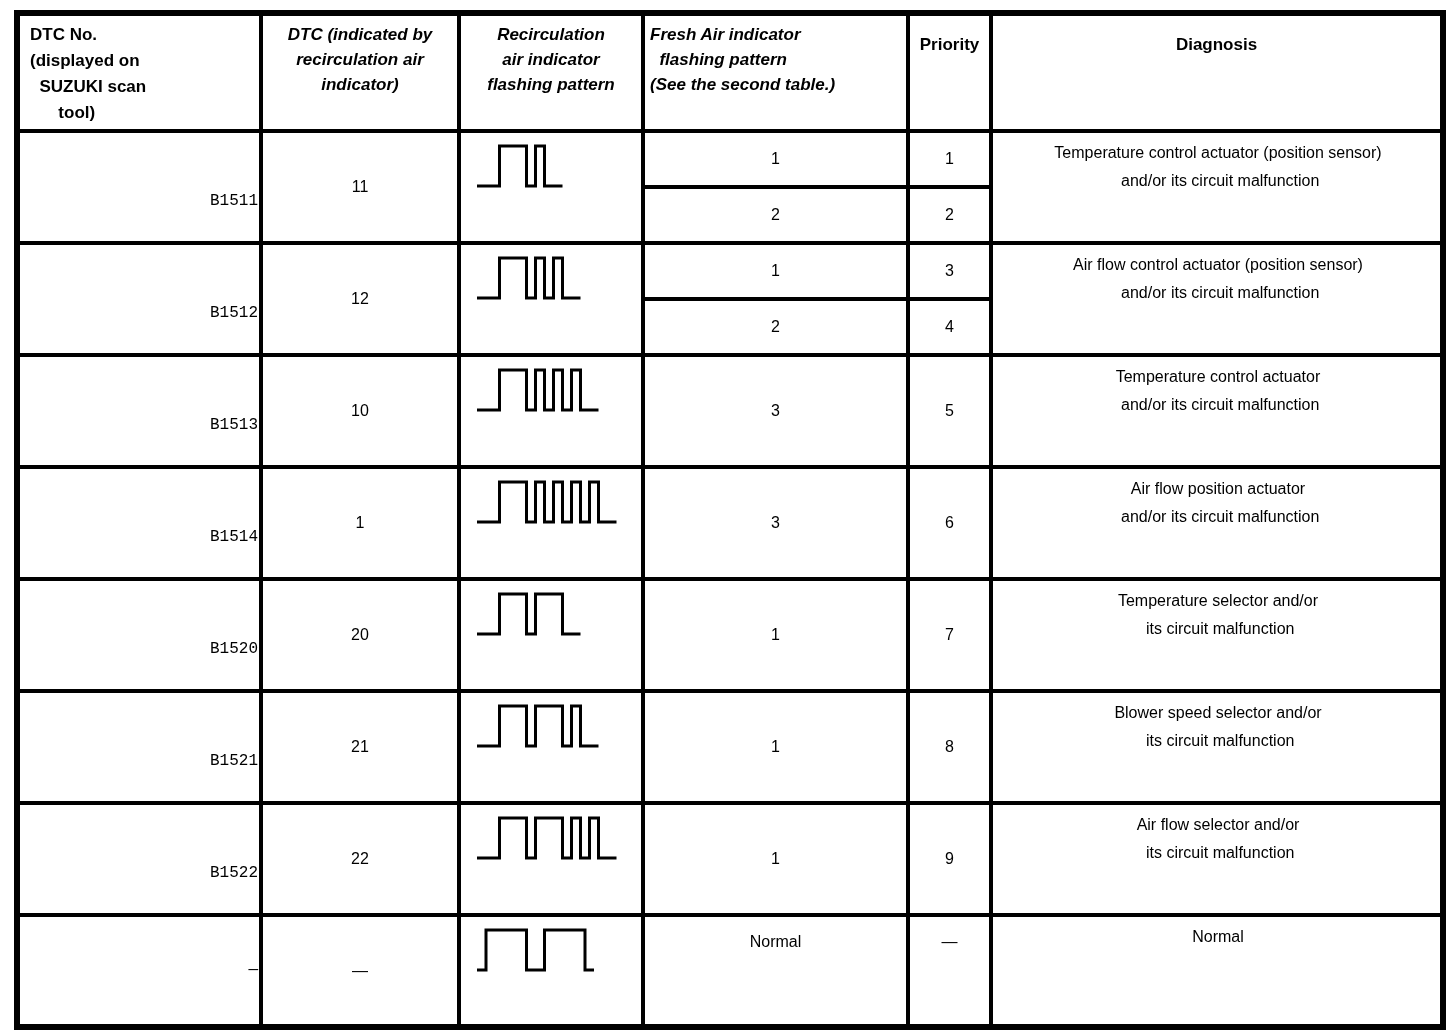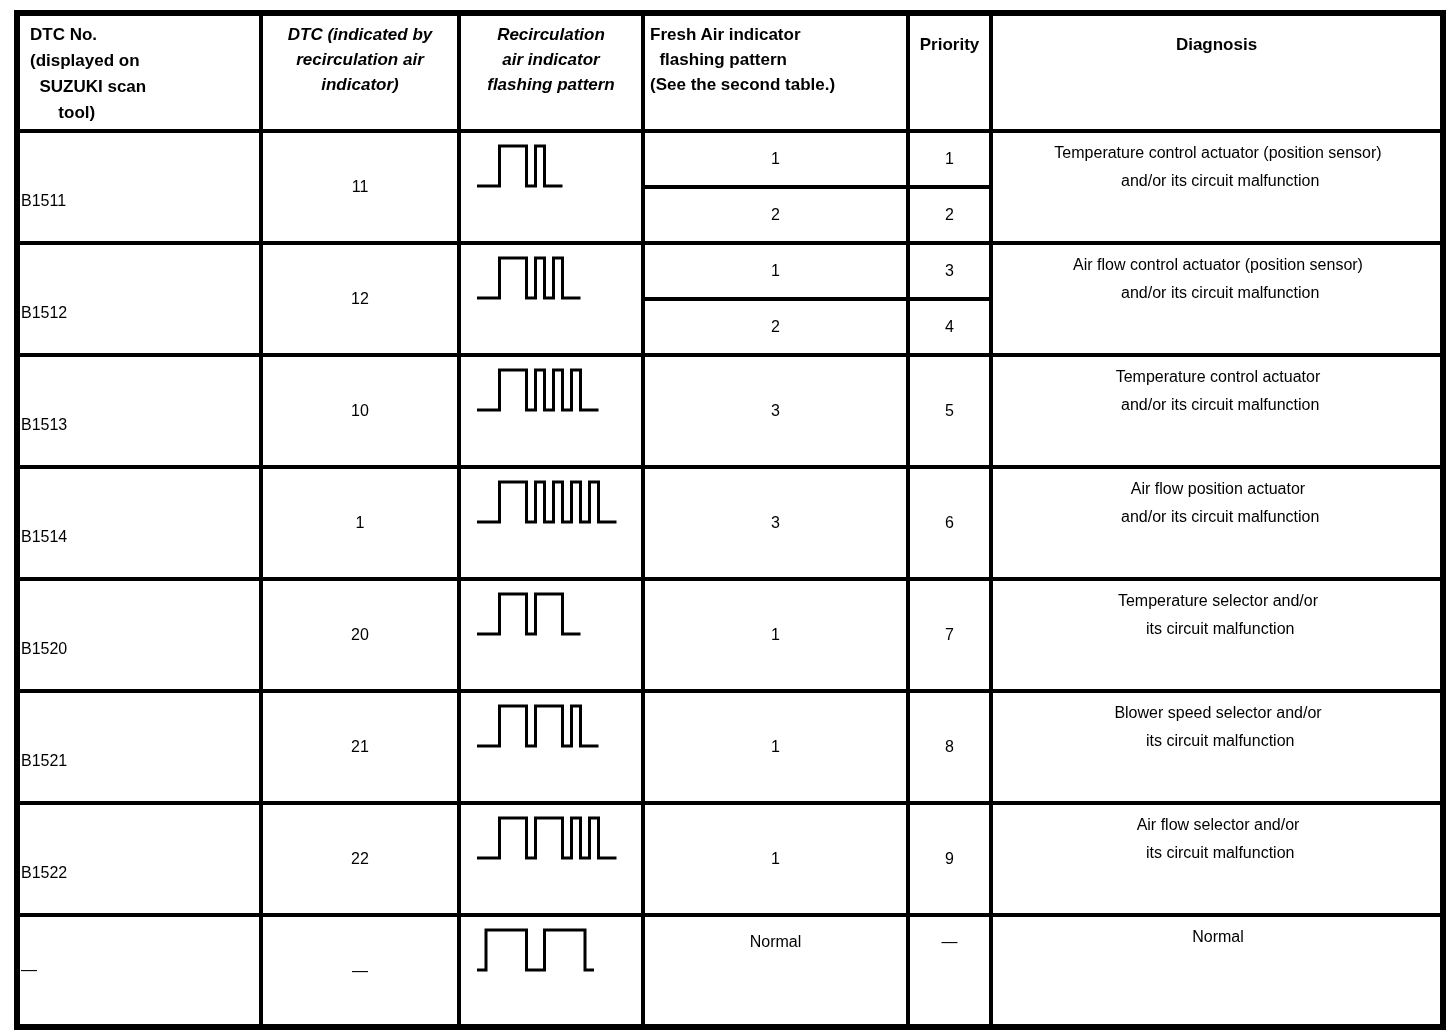--- a/index.html
+++ b/index.html
@@ -15,26 +15,26 @@
   }
   .dtc-table th, .dtc-table td { border:4px solid #000; overflow:hidden; }
 
   
   .dtc-table th {
     font-weight:bold; font-size:17px; line-height:25px;
     vertical-align:top; white-space:pre-wrap; padding-top:6px;
   }
   th.h-dtcno  { text-align:left; padding-left:10px; line-height:26px; }
   th.h-center { text-align:center;font-style:italic; }
-  th.h-left   { text-align:left; padding-left:5px; }
+  th.h-left   { text-align:left; padding-left:5px;font-style:italic; }
   th.h-pad    { padding-top:16px; text-align:center; }
 
   
   .dtc-table td { font-size:16px; }
-  td.c-dtcno { text-align:left; vertical-align:middle; padding-top:28px; }
+  td.c-dtcno { text-align:right; vertical-align:middle; padding-top:28px;font-family:Liberation Mono, monospace; }
   td.c-dtc   { text-align:center; vertical-align:middle; }
   td.c-wave  { vertical-align:top; text-align:left; padding:8px 0 0 14px; }
   td.c-fresh { text-align:center; vertical-align:middle; }
   td.c-pri   { text-align:center; vertical-align:middle; }
   td.c-diag  {
     text-align:center; vertical-align:top; white-space:pre-wrap;
     padding:6px 4px 0 7px; line-height:28px;
   }
   tr.row-normal td.c-fresh, tr.row-normal td.c-pri {
     vertical-align:top; padding-top:16px;

